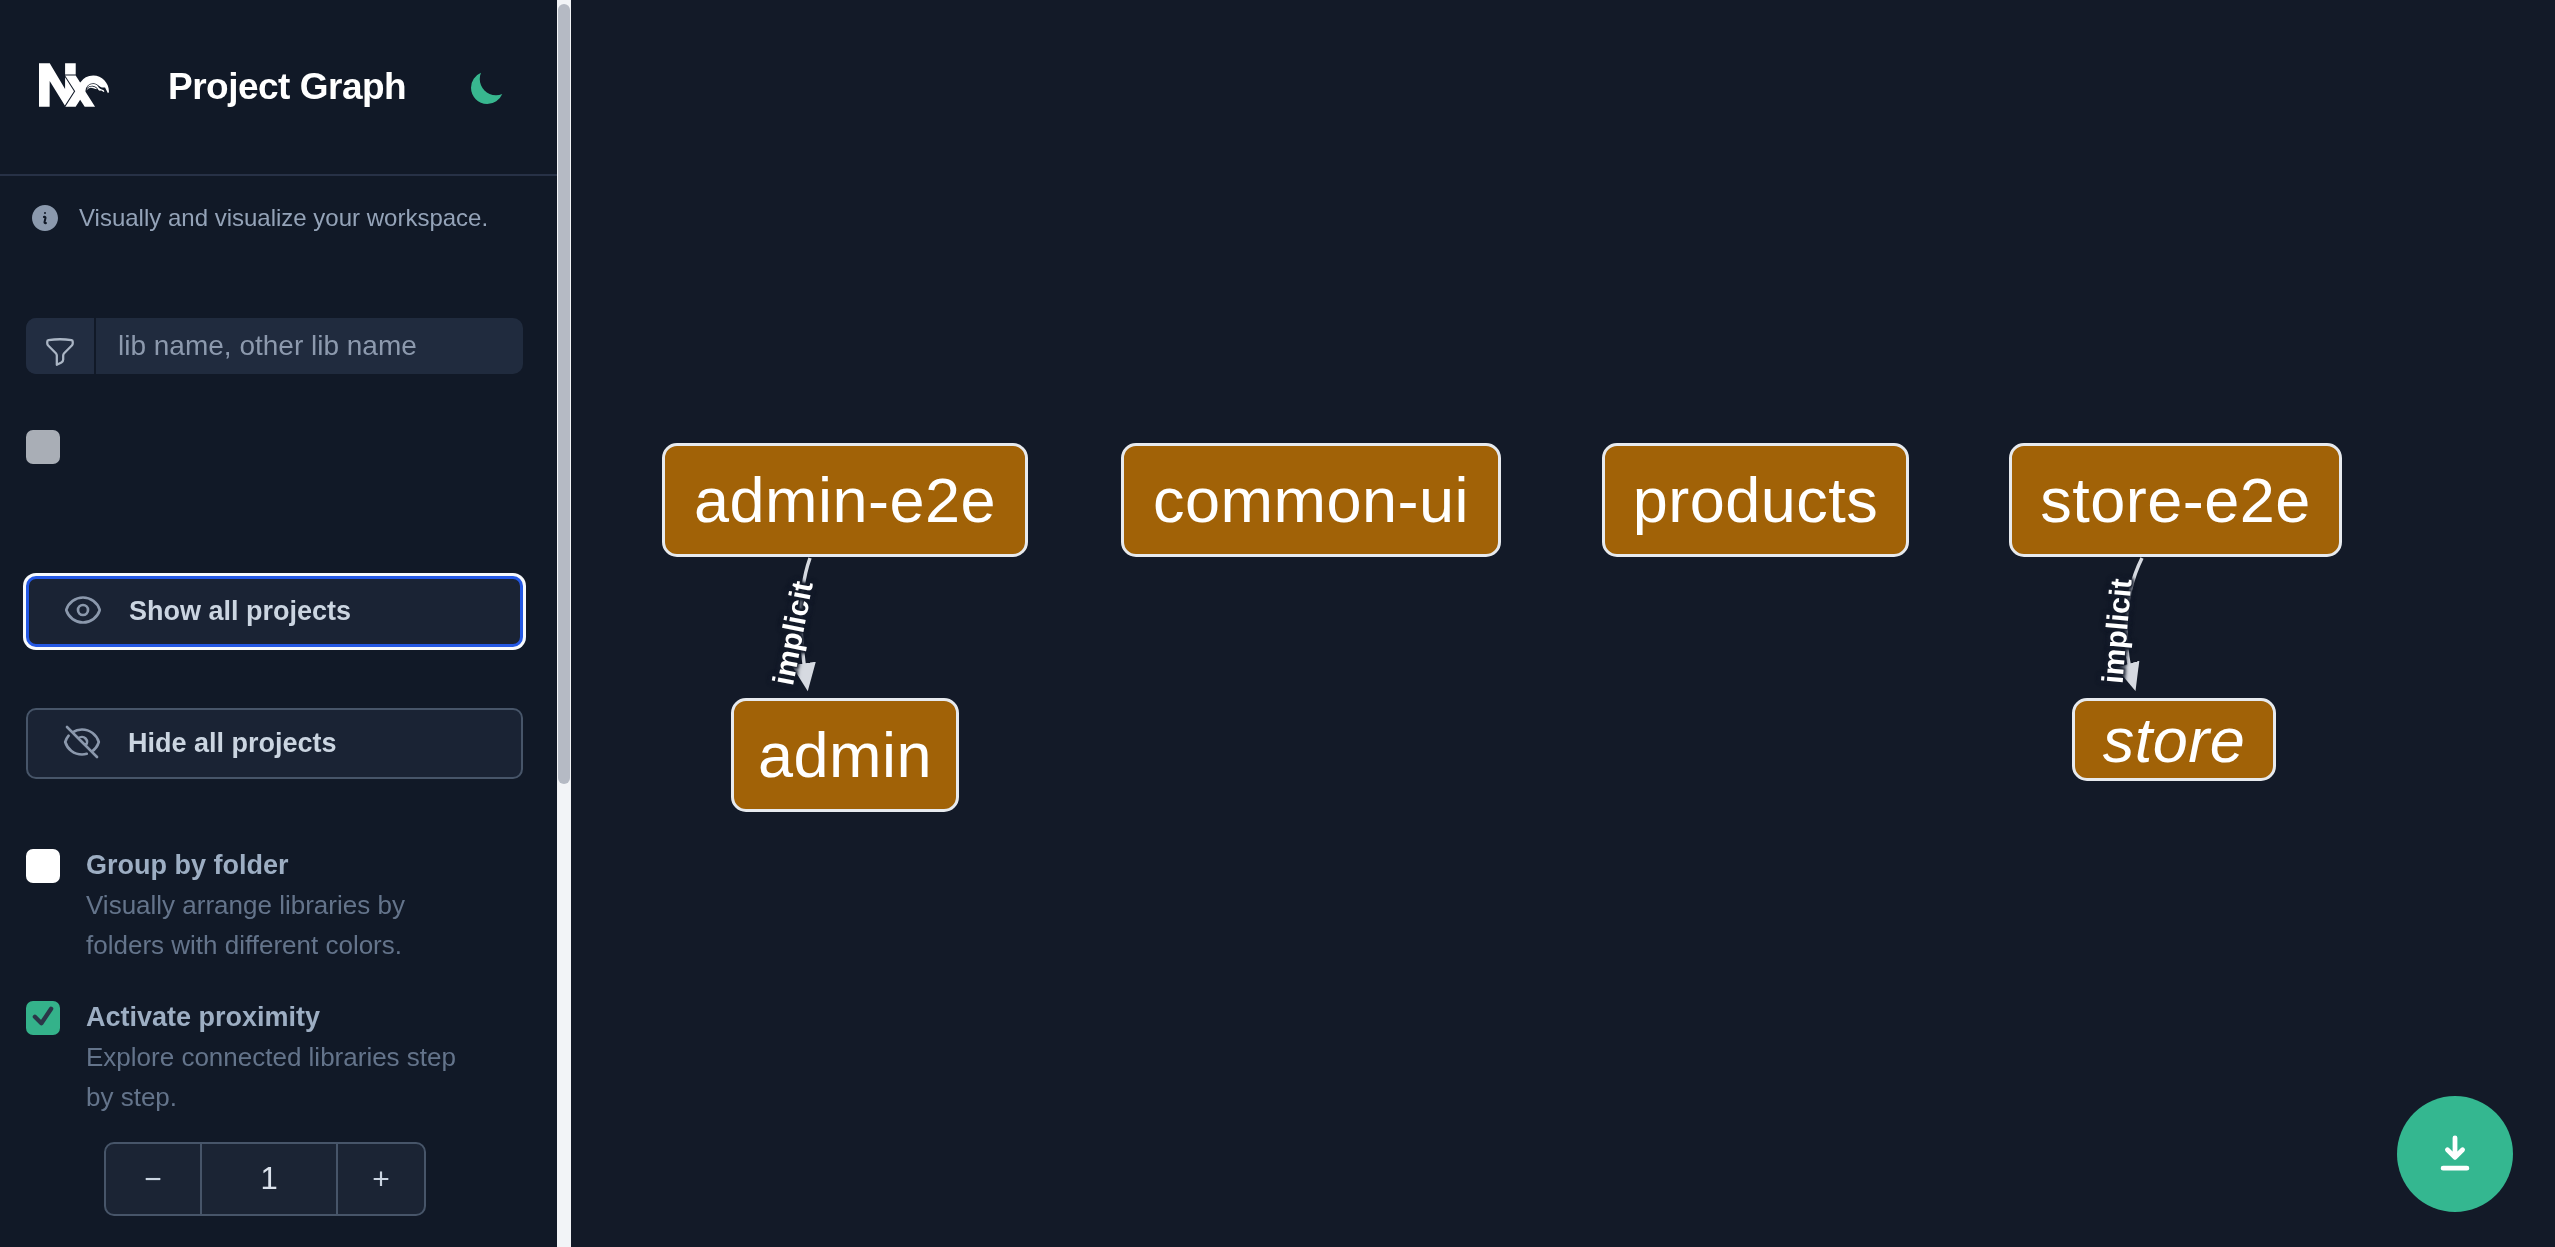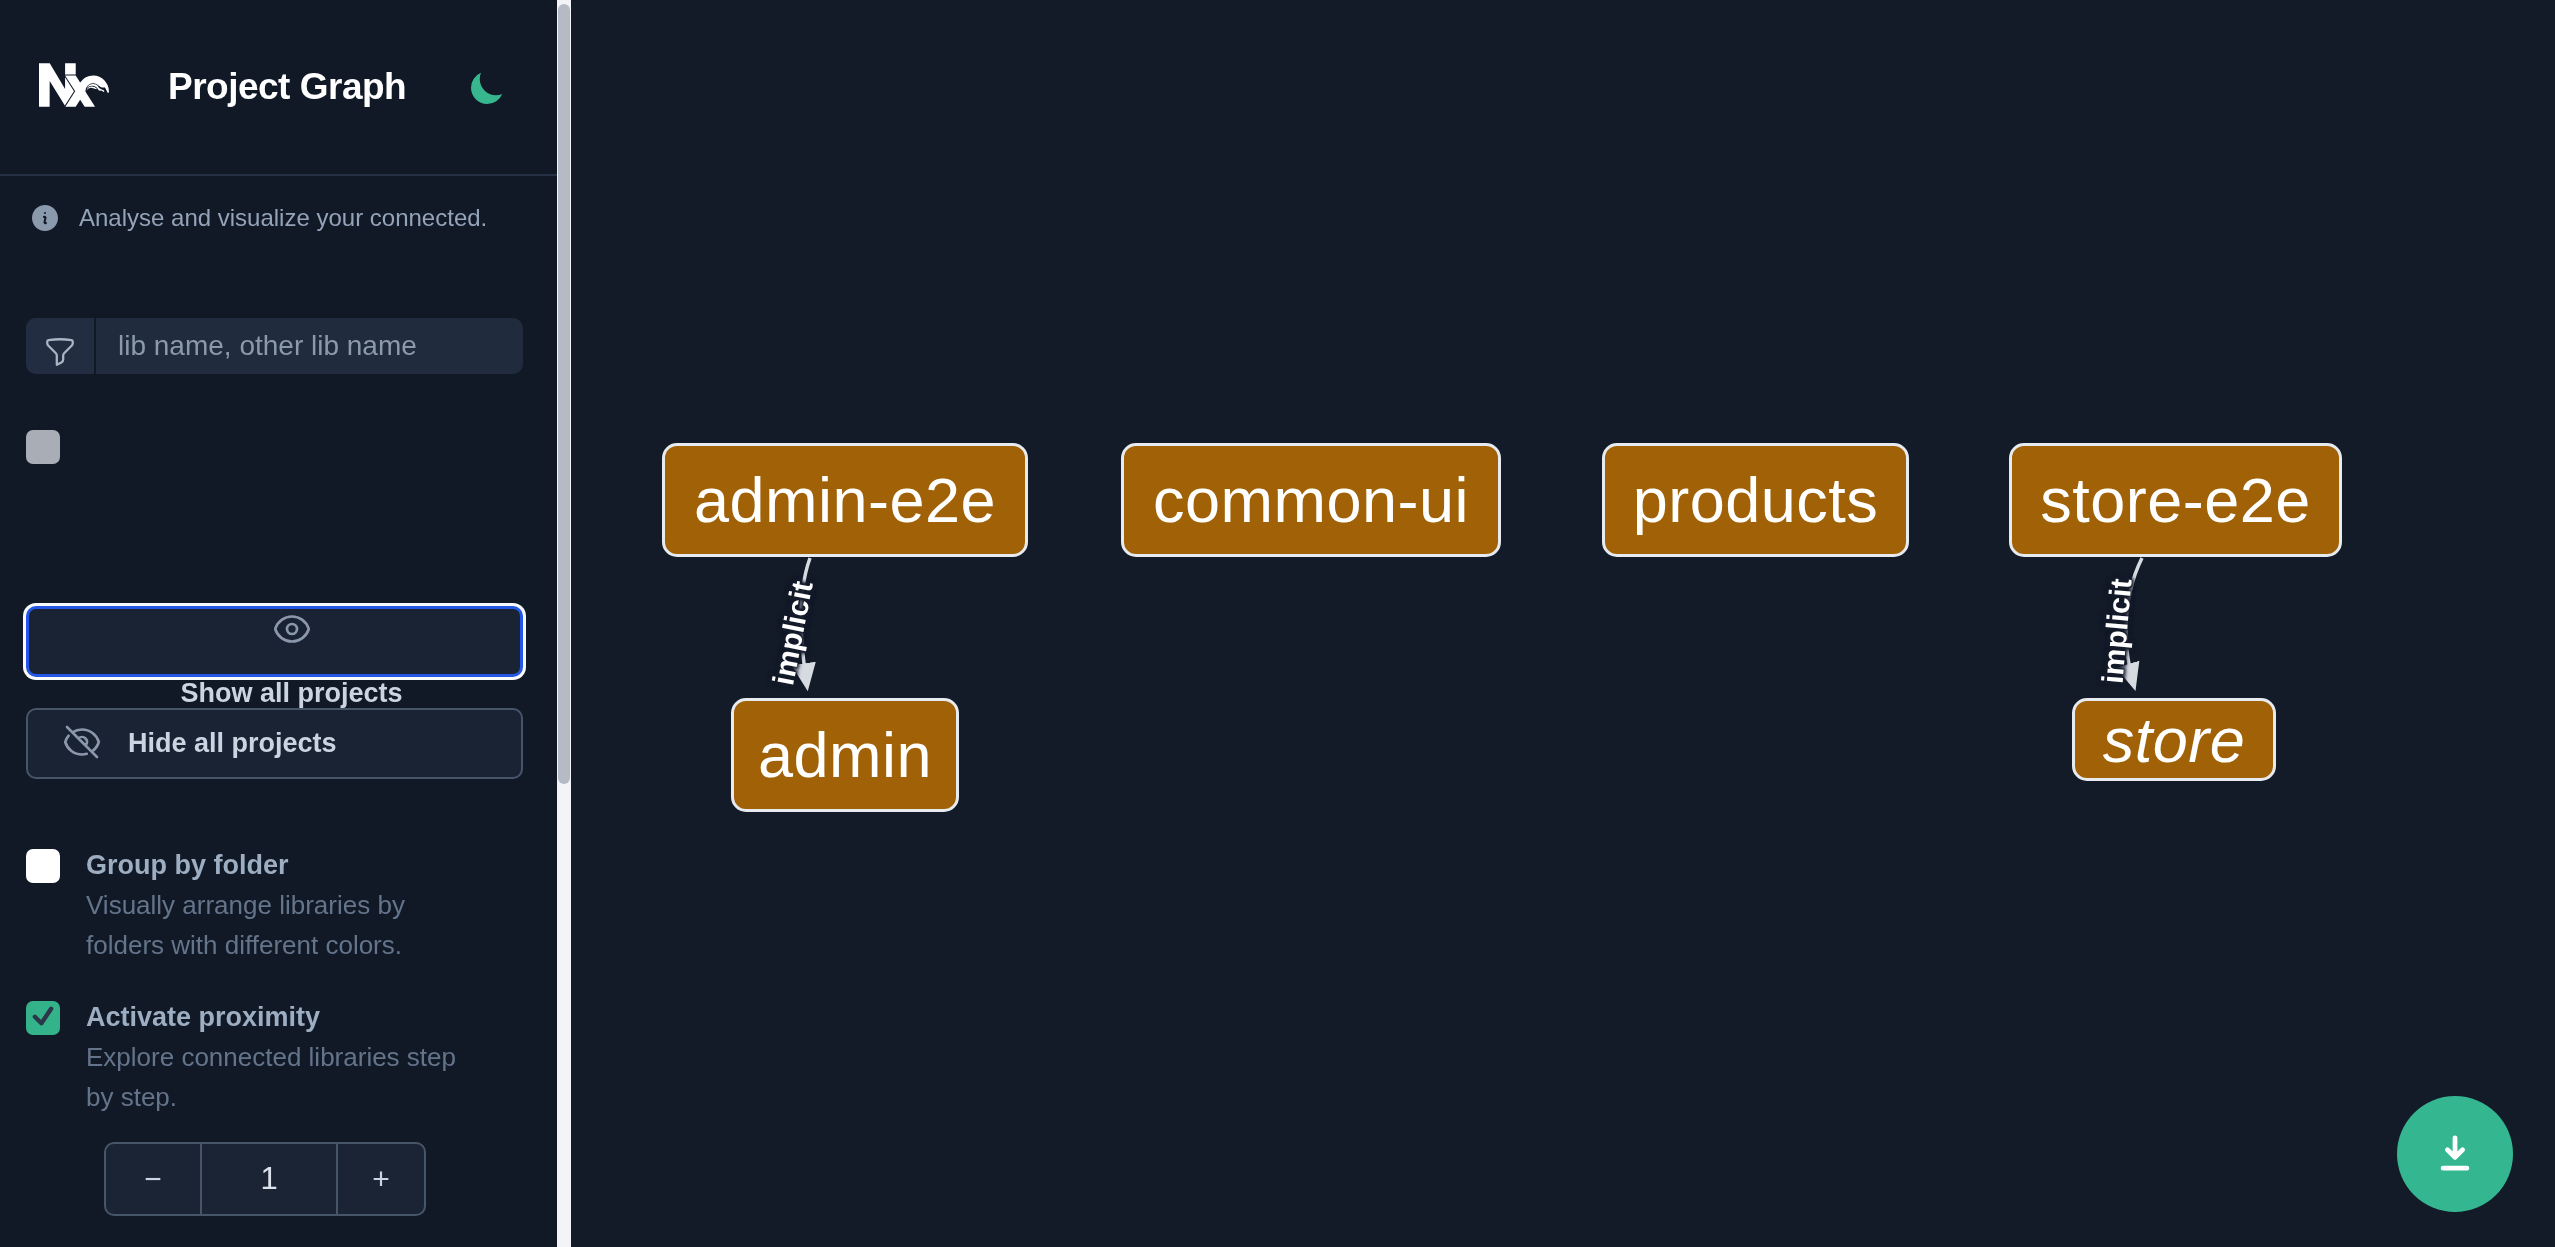--- a/index.html
+++ b/index.html
@@ -85,37 +85,37 @@
       </button>
     </div>
     <div class="sb-divider"></div>
 
     <div class="info-row">
       <span class="info-icon">
         <svg viewBox="0 0 24 24">
             <path fill-rule="evenodd" d="M2.25 12c0-5.385 4.365-9.75 9.75-9.75s9.75 4.365 9.75 9.75-4.365 9.75-9.75 9.75S2.25 17.385 2.25 12zm8.706-1.442c1.146-.573 2.437.463 2.126 1.706l-.709 2.836.042-.02a.75.75 0 01.67 1.34l-.04.022c-1.147.573-2.438-.463-2.127-1.706l.71-2.836-.042.02a.75.75 0 11-.671-1.34l.041-.022zM12 9a.75.75 0 100-1.5.75.75 0 000 1.5z" clip-rule="evenodd"></path>
           </svg>
       </span>
-      <span class="info-text">Analyse and visualize your connected.</span>
+      <span class="info-text">Visually and visualize your workspace.</span>
     </div>
 
     <div class="search">
       <span class="search-iconbox">
         <svg viewBox="0 0 24 24">
             <path stroke-linecap="round" stroke-linejoin="round" d="M12 3c2.755 0 5.455.232 8.083.678.533.09.917.556.917 1.096v1.044a2.25 2.25 0 01-.659 1.591l-5.432 5.432a2.25 2.25 0 00-.659 1.591v2.927a2.25 2.25 0 01-1.244 2.013L9.75 21v-6.568a2.25 2.25 0 00-.659-1.591L3.659 7.41A2.25 2.25 0 013 5.818V4.774c0-.54.384-1.006.917-1.096A48.32 48.32 0 0112 3z"></path>
           </svg>
       </span>
       <input type="text" placeholder="lib name, other lib name" style="">
     </div>
 
     <div class="toggle-block" style="top:426px;">
       <span class="cb cb-gray"></span>
     </div>
 
-    <button class="sb-btn focused" style="top:606px;flex-direction:column;">
+    <button class="sb-btn focused" style="top:576px;">
       <span>
         <svg viewBox="0 0 24 24">
             <path stroke-linecap="round" stroke-linejoin="round" d="M2.036 12.322a1.012 1.012 0 010-.639C3.423 7.51 7.36 4.5 12 4.5c4.638 0 8.573 3.007 9.963 7.178.07.207.07.431 0 .639C20.577 16.49 16.64 19.5 12 19.5c-4.638 0-8.573-3.007-9.963-7.178z"></path>
             <path stroke-linecap="round" stroke-linejoin="round" d="M15 12a3 3 0 11-6 0 3 3 0 016 0z"></path>
           </svg>
       </span>
       <span class="btn-label">Show all projects</span>
     </button>
 
     <button class="sb-btn" style="top:708px;">

